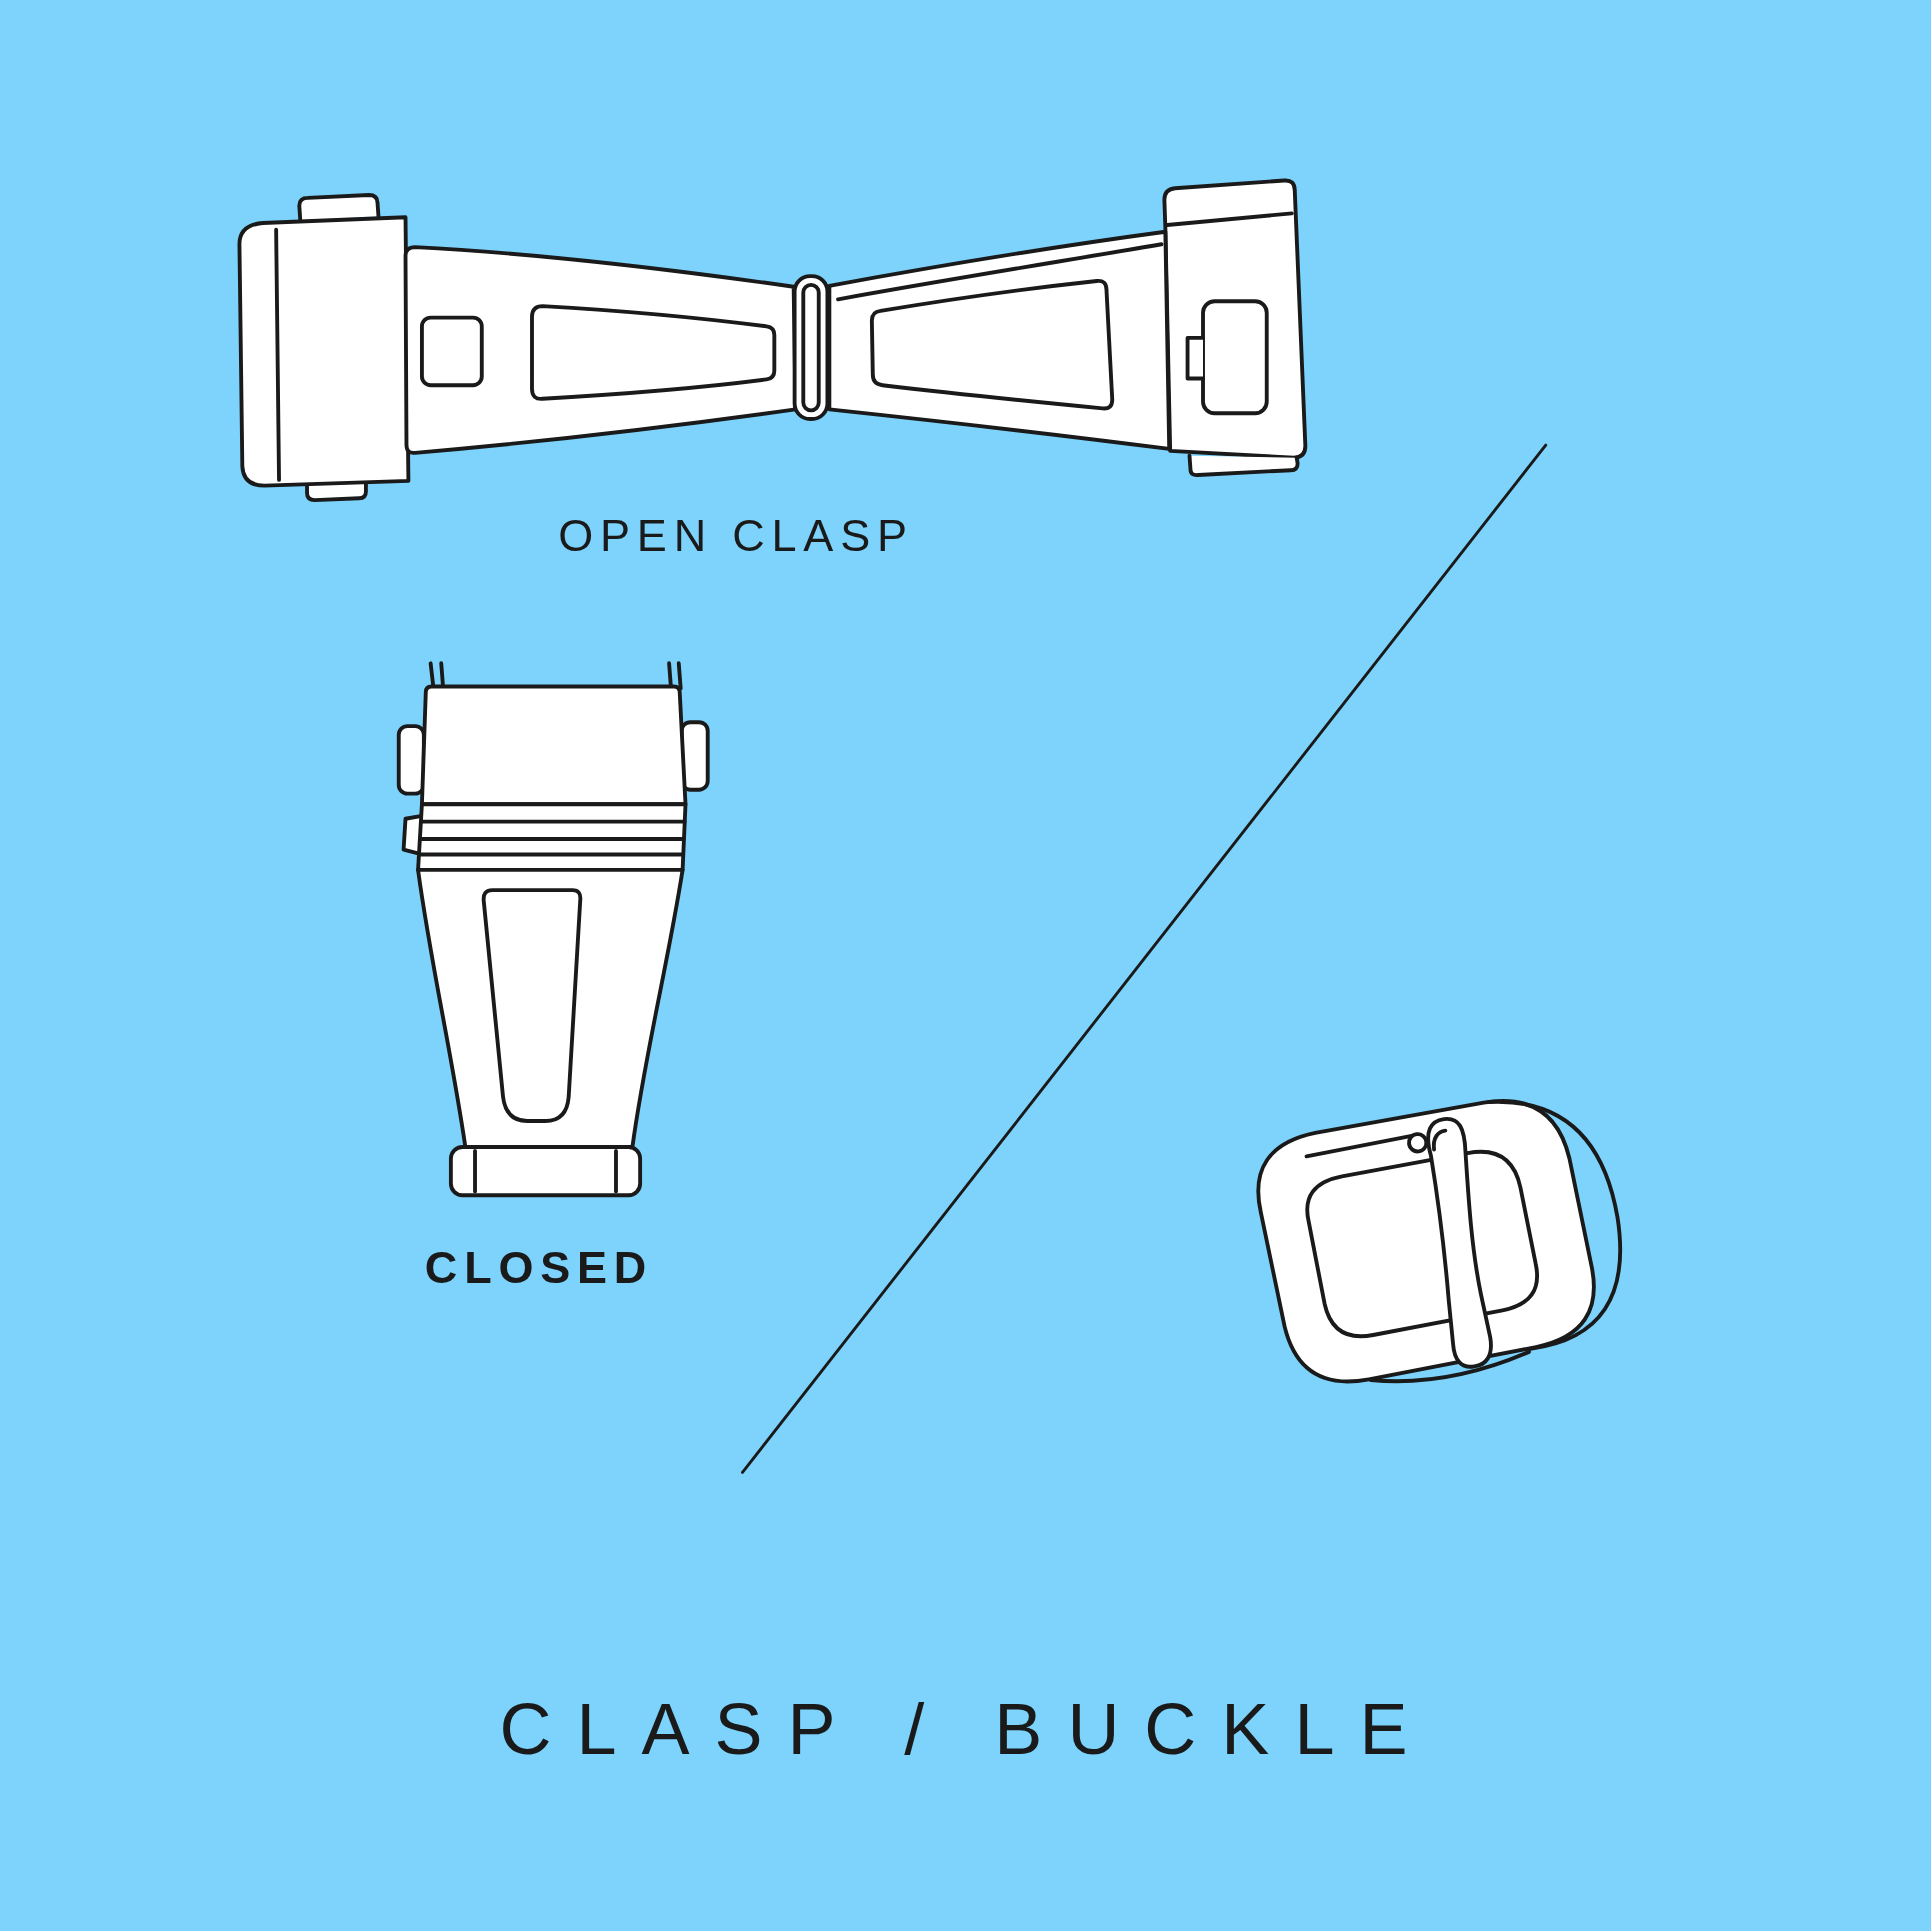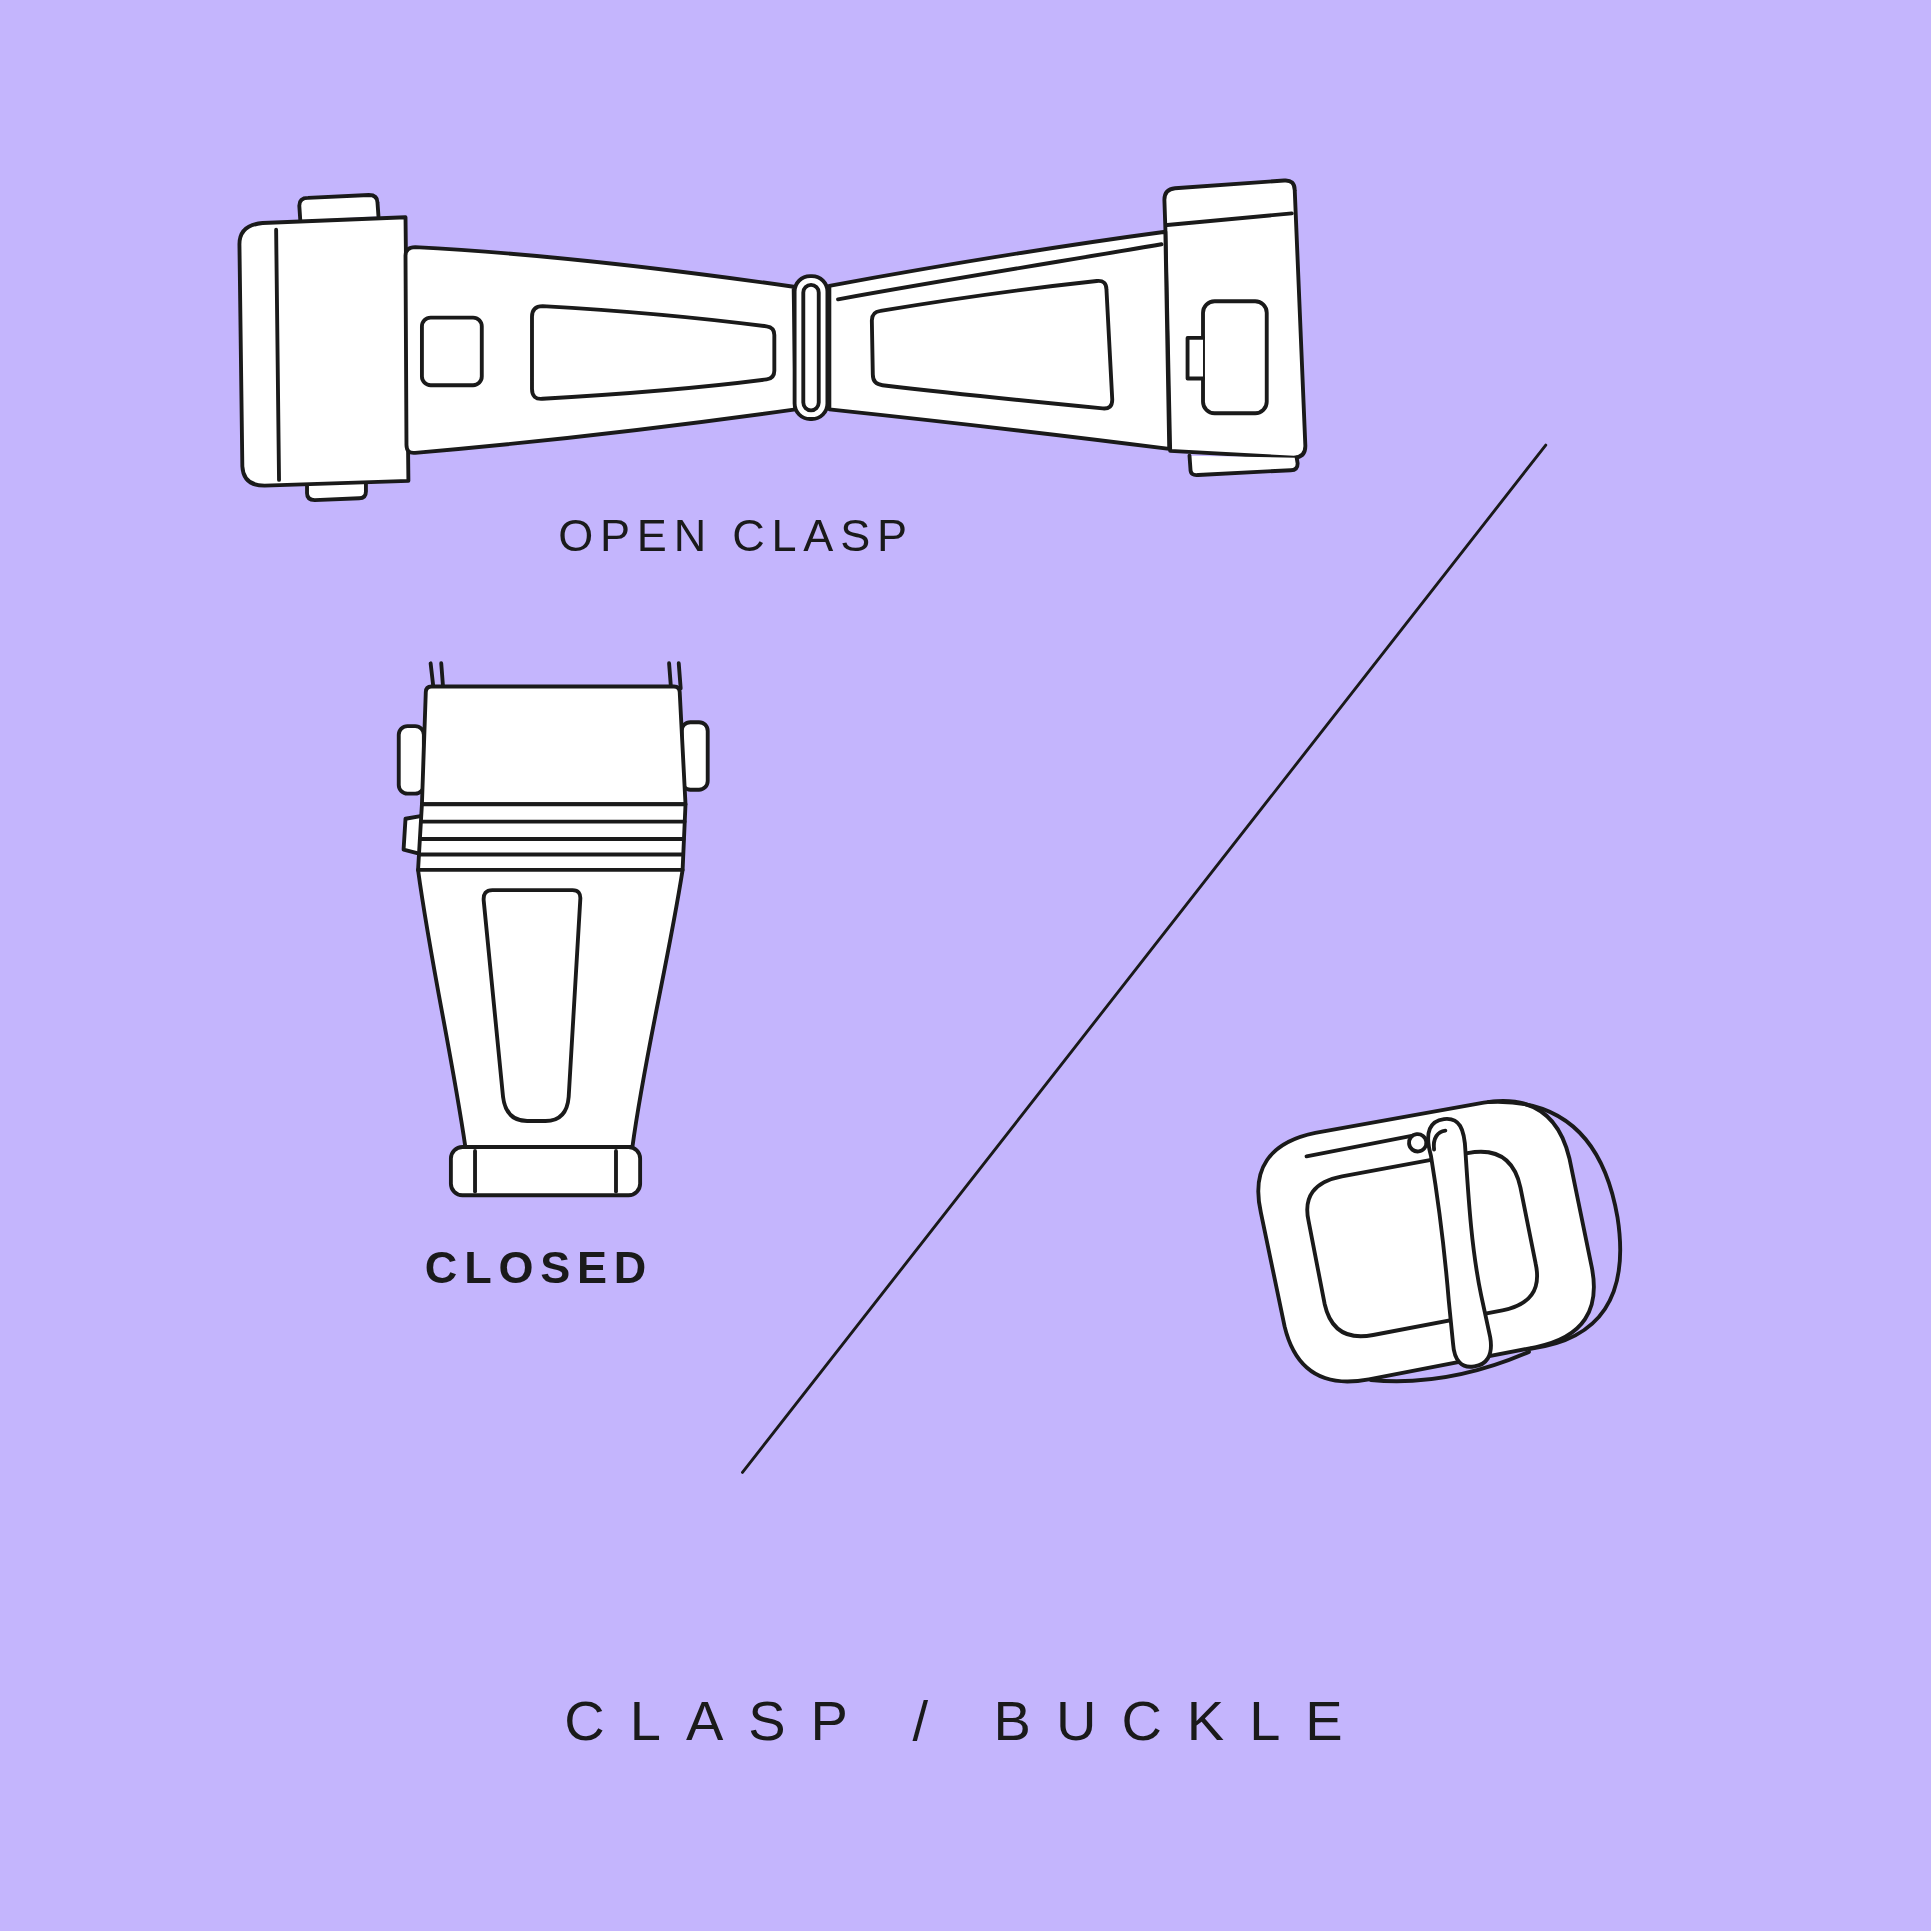--- a/index.html
+++ b/index.html
@@ -4,21 +4,21 @@
 <style>
   html, body {
     margin: 0;
     padding: 0;
     background: #ffffff;
   }
   #canvas {
     position: relative;
     width: 1931px;
     height: 1931px;
-    background: #c4b5fd;
+    background: #7dd3fc;
     font-family: "Liberation Sans", sans-serif;
     color: #1a1a1a;
     overflow: hidden;
   }
   svg.art {
     position: absolute;
     left: 0;
     top: 0;
   }
   .caption {
@@ -31,21 +31,21 @@
     white-space: nowrap;
   }
   .caption.open-clasp { left: 736px; top: 510px; }
   .caption.closed     { left: 539px; top: 1242px; font-weight: bold; }
   .title {
     position: absolute;
     left: 966px;
     top: 1688px;
     transform: translateX(-50%);
     font-weight: 500;
-    font-size: 56px;
+    font-size: 72px;
     letter-spacing: 25px;
     color: #1a1a1a;
     white-space: nowrap;
   }
 </style>
 </head>
 <body>
 
 <div id="canvas">
 

